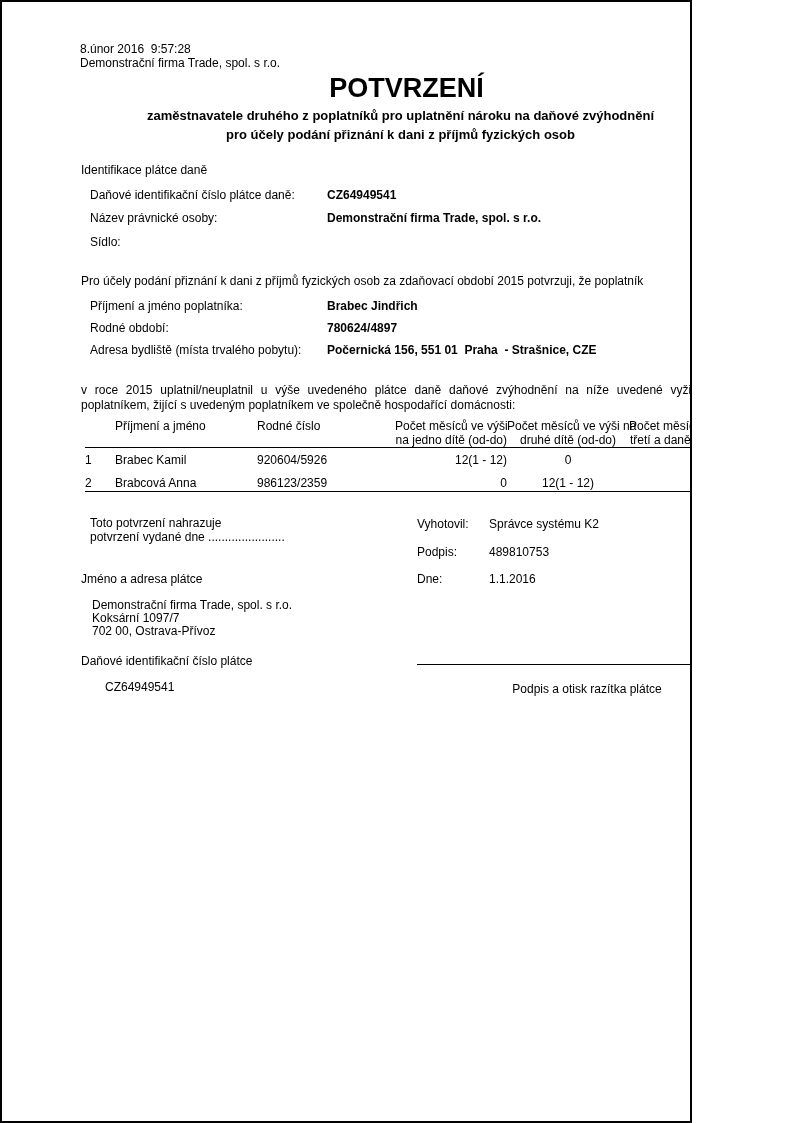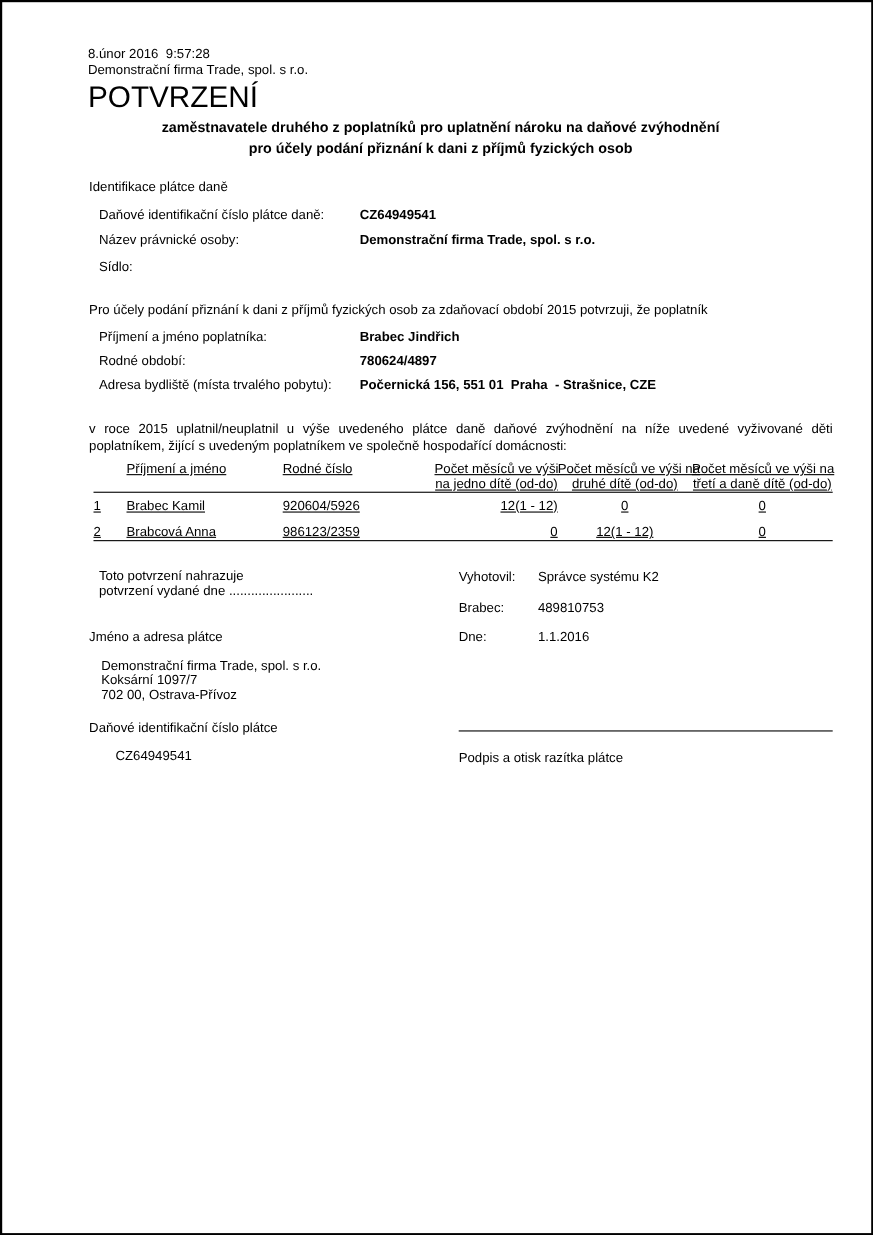--- a/index.html
+++ b/index.html
@@ -1,41 +1,41 @@
 <!DOCTYPE html>
 <html><head>
 <meta charset="utf-8">
 <style>
   html,body { margin:0; padding:0; background:#ffffff; }
   .page {
     position:relative;
-    width:794px; height:1123px;
+    width:692px; height:1123px;
     background:#ffffff;
     border:2px solid #000000;
     box-sizing:border-box;
     font-family:"Liberation Sans", sans-serif;
     color:#000000;
     overflow:hidden;
   }
   .t { position:absolute; font-size:12px; line-height:14px; white-space:pre; color:#000; }
   .b { font-weight:bold; }
-  .doc-title { position:absolute; left:78px; width:677px; text-align:left; font-size:27px; font-weight:normal; white-space:pre; }
+  .doc-title { position:absolute; left:66px; width:677px; text-align:center; font-size:27px; font-weight:bold; white-space:pre; }
   .doc-subtitle { position:absolute; left:60px; width:677px; text-align:center; font-size:13px; font-weight:bold; white-space:pre; }
   .para { position:absolute; left:79px; width:676px; font-size:12px; line-height:14.5px; text-align:justify; white-space:normal; }
-  .trow { position:absolute; left:83px; width:672px; display:flex; align-items:flex-start; font-size:12px; line-height:14px;text-decoration:underline; }
+  .trow { position:absolute; left:83px; width:672px; display:flex; align-items:flex-start; font-size:12px; line-height:14px; }
   .c1 { width:30px; }
   .c2 { width:142px; }
   .c3 { width:138px; }
   .c4 { width:112px; text-align:right; }
   .c5 { width:122px; text-align:center; }
   .c6 { width:128px; text-align:center; }
   .hcell span { display:block; white-space:nowrap; }
   .hline { position:absolute; left:83px; width:672px; border-top:1px solid #000; height:0; }
   .sigline { position:absolute; left:415px; width:340px; border-top:1px solid #000; height:0; }
-  .sigcaption { position:absolute; left:415px; width:340px; text-align:left; font-size:12px; white-space:pre; }
+  .sigcaption { position:absolute; left:415px; width:340px; text-align:center; font-size:12px; white-space:pre; }
 </style>
 </head>
 <body>
 
 <div class="page">
 
   <div class="t" style="left:78px;top:40px">8.únor 2016  9:57:28</div>
   <div class="t" style="left:78px;top:54px">Demonstrační firma Trade, spol. s r.o.</div>
 
   <div class="doc-title" style="top:71px">POTVRZENÍ</div>
@@ -112,21 +112,21 @@
   <div class="t" style="left:90px;top:596px">Demonstrační firma Trade, spol. s r.o.</div>
   <div class="t" style="left:90px;top:609px">Koksární 1097/7</div>
   <div class="t" style="left:90px;top:622px">702 00, Ostrava-Přívoz</div>
 
   <div class="t" style="left:79px;top:652px">Daňové identifikační číslo plátce</div>
   <div class="t" style="left:103px;top:678px">CZ64949541</div>
 
   <div class="t" style="left:415px;top:515px">Vyhotovil:</div>
   <div class="t" style="left:487px;top:515px">Správce systému K2</div>
 
-  <div class="t" style="left:415px;top:543px">Brabec:</div>
+  <div class="t" style="left:415px;top:543px">Podpis:</div>
   <div class="t" style="left:487px;top:543px">489810753</div>
 
   <div class="t" style="left:415px;top:570px">Dne:</div>
   <div class="t" style="left:487px;top:570px">1.1.2016</div>
 
   <div class="sigline" style="top:662px"></div>
   <div class="sigcaption" style="top:680px">Podpis a otisk razítka plátce</div>
 
 </div>
 

